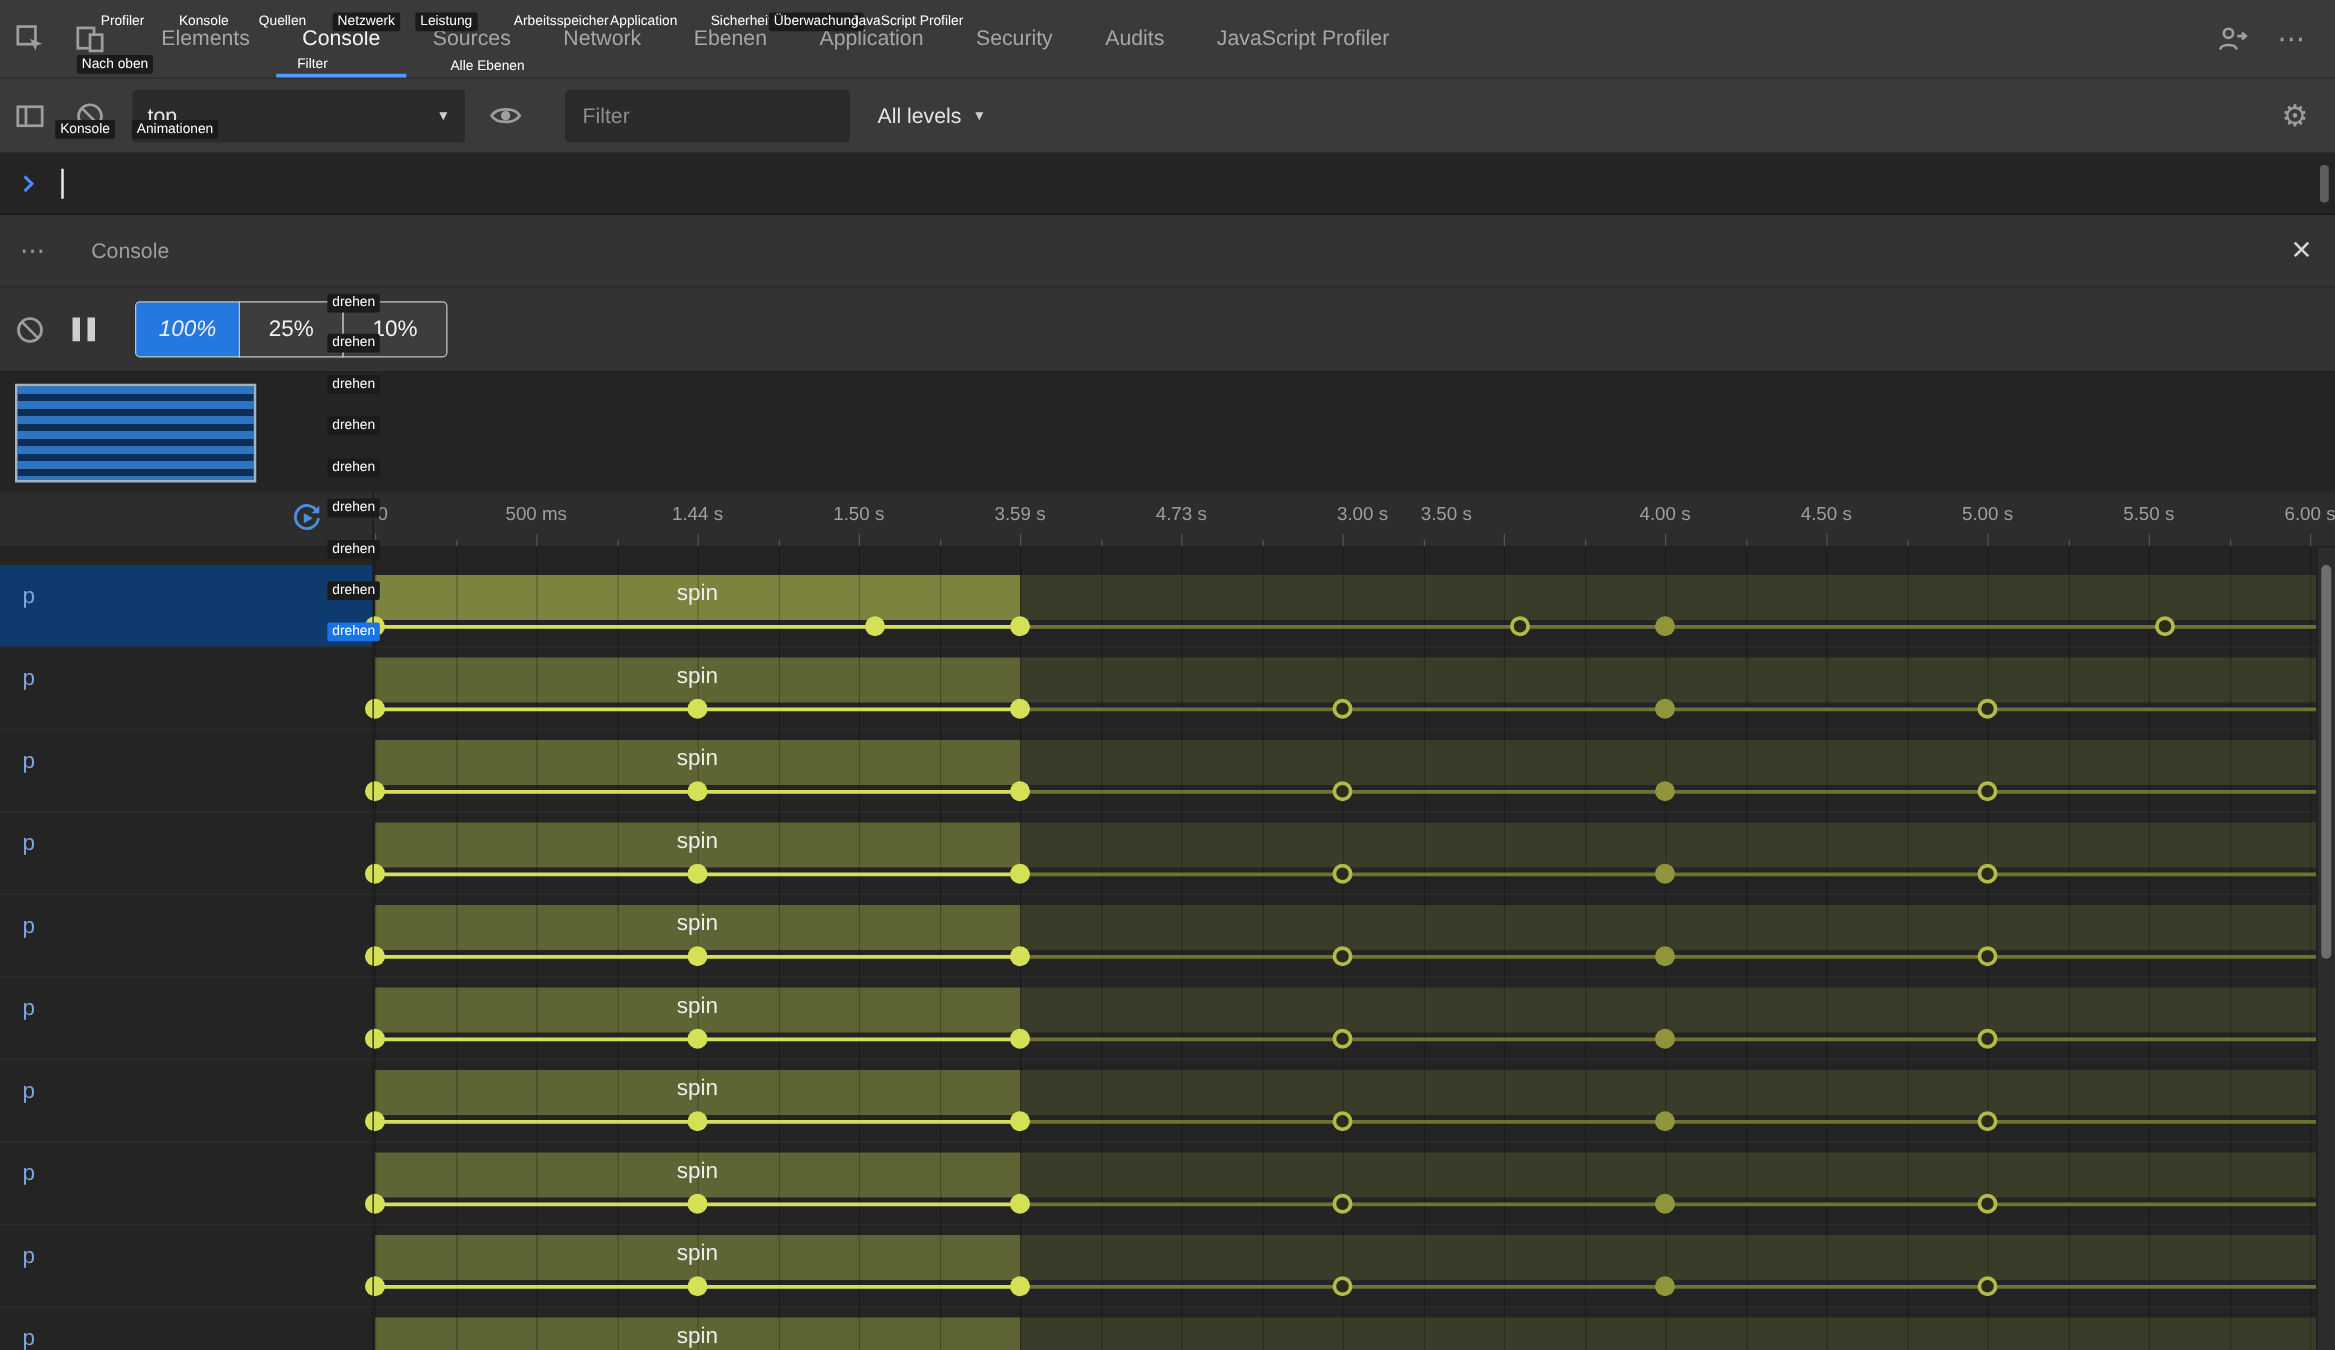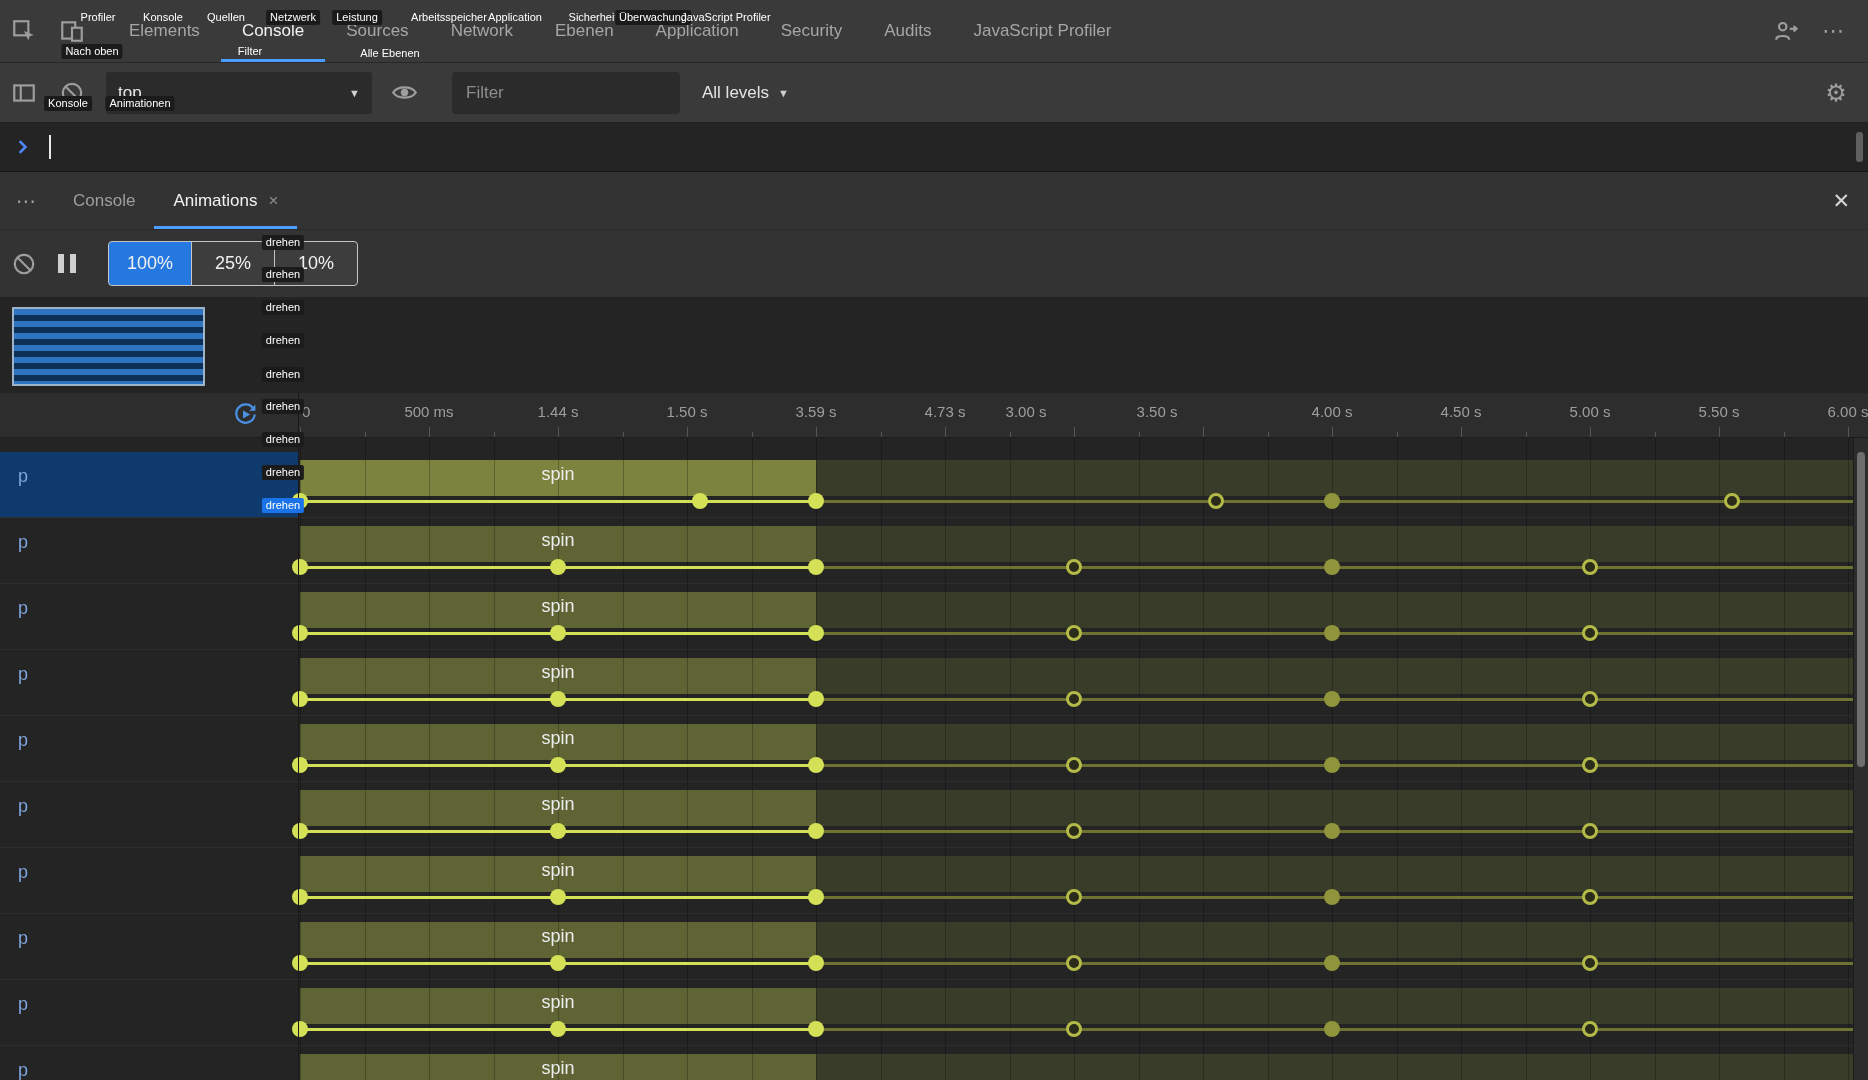--- a/index.html
+++ b/index.html
@@ -38,21 +38,21 @@
   .drawer-tab.active::after{content:"";position:absolute;left:0;right:0;bottom:0;height:3px;background:#4a9eff;}
   .tab-close{margin-left:11px;color:#8e8e8e;font-size:17px;}
   .drawer-close{margin-left:auto;margin-right:18px;color:#d6d6d6;font-size:21px;}
 
   
   .anim-toolbar{position:absolute;top:229px;height:68px;left:0;right:0;background:#333;display:flex;align-items:center;border-top:1px solid #2a2a2a;box-sizing:border-box;}
   .pause-icon{display:flex;gap:6px;margin:0 10px;}
   .pause-icon i{display:block;width:6px;height:19px;background:#cfcfcf;}
   .rate-group{display:flex;margin-left:22px;}
   .rate-btn{height:45px;min-width:84px;padding:0 13px;background:#3d3d3d;border:1px solid #c4c4c4;color:#f0f0f0;font-size:18px;font-family:inherit;margin-left:-1px;position:relative;}
-  .rate-btn:first-child{border-radius:4px 0 0 4px;margin-left:0;}
+  .rate-btn:first-child{border-radius:4px 0 0 4px;margin-left:0;font-style:italic;}
   .rate-btn:last-child{border-radius:0 4px 4px 0;}
   .rate-btn.active{background:#2478df;z-index:2;}
 
   
   .preview-strip{position:absolute;top:297px;height:96px;left:0;right:0;background:#242424;border-top:1px solid #232323;box-sizing:border-box;}
   .preview-thumb{position:absolute;left:12px;top:9px;width:193px;height:79px;border:2px solid #9db3c8;box-sizing:border-box;
     background:repeating-linear-gradient(180deg,#2f74c0 0 6px,#0c2e57 6px 12px);}
 
   
   .ruler{position:absolute;top:393px;height:45px;left:0;right:0;background:#2d2d2d;border-bottom:1px solid #1d1d1d;box-sizing:border-box;}
@@ -179,24 +179,20 @@
   </div>
 
   <div class="drawer-bar">
     <div class="drawer-more">
       <span>⋯</span>
     </div>
     <div id="drawer-tabs" style="display:flex;height:100%;">
         <div class="drawer-tab">
           <span>Console</span>
         </div>
-        <div class="drawer-tab active">
-          <span>Animations</span>
-          <span class="tab-close">×</span>
-        </div>
       </div>
     <div class="drawer-close">
       <span>✕</span>
     </div>
   </div>
 
   <div class="anim-toolbar">
     <div class="tb-icon">
       <svg width="26" height="26" viewBox="0 0 24 24" fill="none" stroke="#9e9e9e" stroke-width="2">
           <circle cx="12" cy="12" r="8.5"></circle>
@@ -218,21 +214,21 @@
     <div class="preview-thumb"></div>
   </div>
 
   <div class="ruler" id="ruler">
       <div class="ruler-label origin" style="left: 302px;">0</div>
       <div class="ruler-label" style="left: 429px;">500 ms</div>
       <div class="ruler-label" style="left: 558px;">1.44 s</div>
       <div class="ruler-label" style="left: 687px;">1.50 s</div>
       <div class="ruler-label" style="left: 816px;">3.59 s</div>
       <div class="ruler-label" style="left: 945px;">4.73 s</div>
-      <div class="ruler-label" style="left: 1026px;">3.00 s</div>
+      <div class="ruler-label" style="left: 1090px;">3.00 s</div>
       <div class="ruler-label" style="left: 1157px;">3.50 s</div>
       <div class="ruler-label" style="left: 1332px;">4.00 s</div>
       <div class="ruler-label" style="left: 1461px;">4.50 s</div>
       <div class="ruler-label" style="left: 1590px;">5.00 s</div>
       <div class="ruler-label" style="left: 1719px;">5.50 s</div>
       <div class="ruler-label" style="left: 1848px;">6.00 s</div>
       <div class="ruler-tick" style="left: 300px; height: 10px;"></div>
       <div class="ruler-tick" style="left: 364.5px; height: 5px;"></div>
       <div class="ruler-tick" style="left: 429px; height: 10px;"></div>
       <div class="ruler-tick" style="left: 493.5px; height: 5px;"></div>

